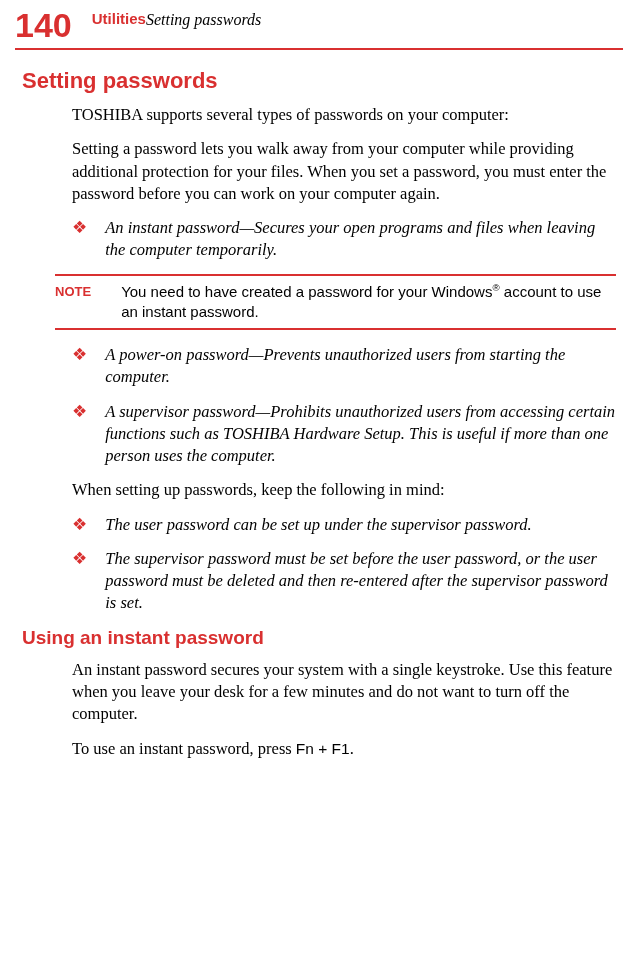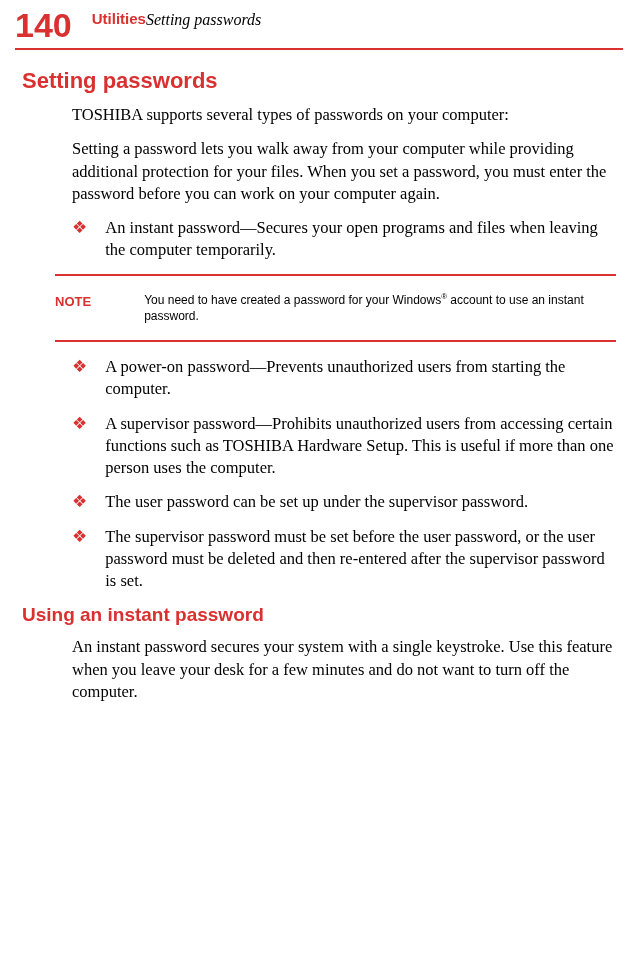--- a/index.html
+++ b/index.html
@@ -86,41 +86,41 @@
     }
     .bullet-marker {
       color: #d93030;
       font-size: 17px;
       margin-right: 18px;
       flex-shrink: 0;
       line-height: 1.3;
     }
     .bullet-text {
       flex: 1;
+      font-style: italic;
     }
     .note-block {
       margin: 12px 22px 14px 55px;
       border-top: 2px solid #d93030;
       border-bottom: 2px solid #d93030;
-      padding: 16px 0;
-      display: flex;
-      gap: 23px;
+      padding: 6px 0;
+      display: flex;
     }
     .note-label {
       font-family: Arial, Helvetica, sans-serif;
       font-size: 13px;
       font-weight: bold;
       color: #d93030;
       margin-right: 30px;
       flex-shrink: 0;
       padding-top: 2px;
     }
     .note-text {
       font-family: Arial, Helvetica, sans-serif;
-      font-size: 12px;
+      font-size: 15px;
       font-weight: normal;
       font-stretch: condensed;
       line-height: 1.35;
       color: #000;
     }
     .reg {
       font-size: 0.65em;
       vertical-align: super;
       line-height: 0;
     }
@@ -168,30 +168,34 @@
   <div class="bullet-item">
     <span class="bullet-marker">❖</span>
     <span class="bullet-text">A power-on password—Prevents unauthorized users from starting the computer.</span>
   </div>
 
   <div class="bullet-item">
     <span class="bullet-marker">❖</span>
     <span class="bullet-text">A supervisor password—Prohibits unauthorized users from accessing certain functions such as TOSHIBA Hardware Setup. This is useful if more than one person uses the computer.</span>
   </div>
 
+  <div class="body-text">When setting up passwords, keep the following in mind:</div>
 
   <div class="bullet-item">
     <span class="bullet-marker">❖</span>
     <span class="bullet-text">The user password can be set up under the supervisor password.</span>
   </div>
 
   <div class="bullet-item">
     <span class="bullet-marker">❖</span>
     <span class="bullet-text">The supervisor password must be set before the user password, or the user password must be deleted and then re-entered after the supervisor password is set.</span>
   </div>
 
   <div class="heading2">Using an instant password</div>
 
   <div class="body-text">An instant password secures your system with a single keystroke. Use this feature when you leave your desk for a few minutes and do not want to turn off the computer.</div>
 
+  <div class="body-text">
+    <span>To use an instant password, press </span><span class="mono">Fn + F1</span><span>.</span>
+  </div>
 
 
 </div>
 
 </body></html>

